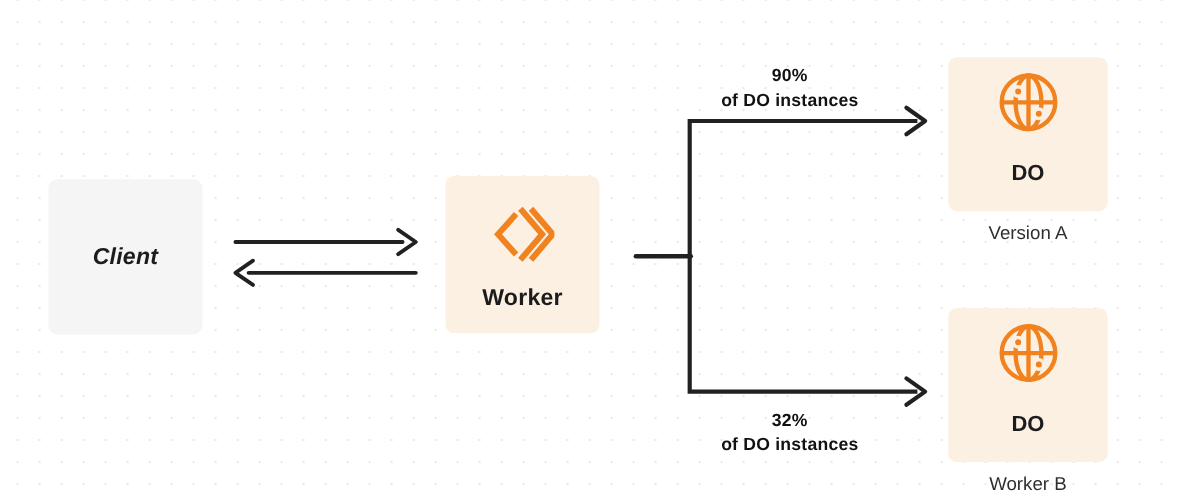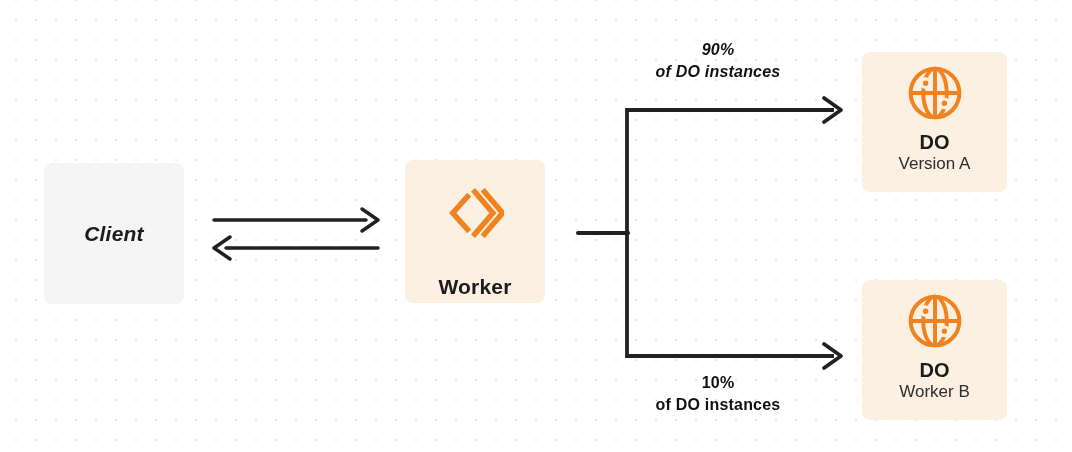--- a/index.html
+++ b/index.html
@@ -43,54 +43,55 @@
     left: 405px; top: 160px; width: 140px; height: 143px;
     justify-content: flex-start;
   }
   .node-title {
     font-weight: bold;
     font-size: 21px;
     letter-spacing: 0.2px;
     color: #1c1c1e;
   }
   .worker-node .icon-wrap { margin-top: 23px; }
-  .worker-node .node-title { margin-top: 32px; text-align: right; }
+  .worker-node .node-title { margin-top: 16px; text-align: right; }
 
   .do-node {
     width: 145px; height: 140px;
     justify-content: flex-start;
+    gap: 16px;
   }
   .do-a-node { left: 862px; top: 52px; }
   .do-b-node { left: 862px; top: 280px; }
   .do-node .icon-wrap { margin-top: 11px; }
   .do-node .do-title {
     font-weight: bold;
     font-size: 20px;
     margin-top: 8px;
     color: #1c1c1e;
   }
   .do-node .do-subtitle {
     font-weight: normal;
     font-size: 17px;
-    margin-top: 0;
+    margin-top: 16px;
     color: #2e2e30;
   }
 
   .split-label {
     position: absolute;
     width: 240px;
     left: 598px;
     text-align: center;
     color: #111111;
     font-weight: bold;
     font-size: 16px;
     line-height: 22px;
     letter-spacing: 0.2px;
   }
-  .split-label-top    { top: 39px; font-style: italic; }
+  .split-label-top    { top: 59px; }
   .split-label-bottom { top: 372px; }
 
   .icon-wrap { display: flex; }
 </style>
 </head>
 <body>
 
 <div class="canvas">
 
   <svg class="edges-svg" viewBox="0 0 1072 452" fill="none" xmlns="http://www.w3.org/2000/svg">
@@ -126,21 +127,21 @@
     </span>
     <span class="node-title">Worker</span>
   </div>
 
   <div class="split-label split-label-top">
     <div>90%</div>
     <div>of DO instances</div>
   </div>
 
   <div class="split-label split-label-bottom">
-    <div>10%</div>
+    <div>32%</div>
     <div>of DO instances</div>
   </div>
 
   <div class="node node-cream do-node do-a-node">
     <span class="icon-wrap">
       <svg width="60" height="60" viewBox="0 0 64 64" fill="none" xmlns="http://www.w3.org/2000/svg" stroke="#F0821F" stroke-width="4.2">
         <circle cx="32" cy="32" r="26"></circle>
         <path d="M6,32 L58,32"></path>
         <ellipse cx="32" cy="32" rx="12.5" ry="26"></ellipse>
         <path d="M32,6 L32,58"></path>

